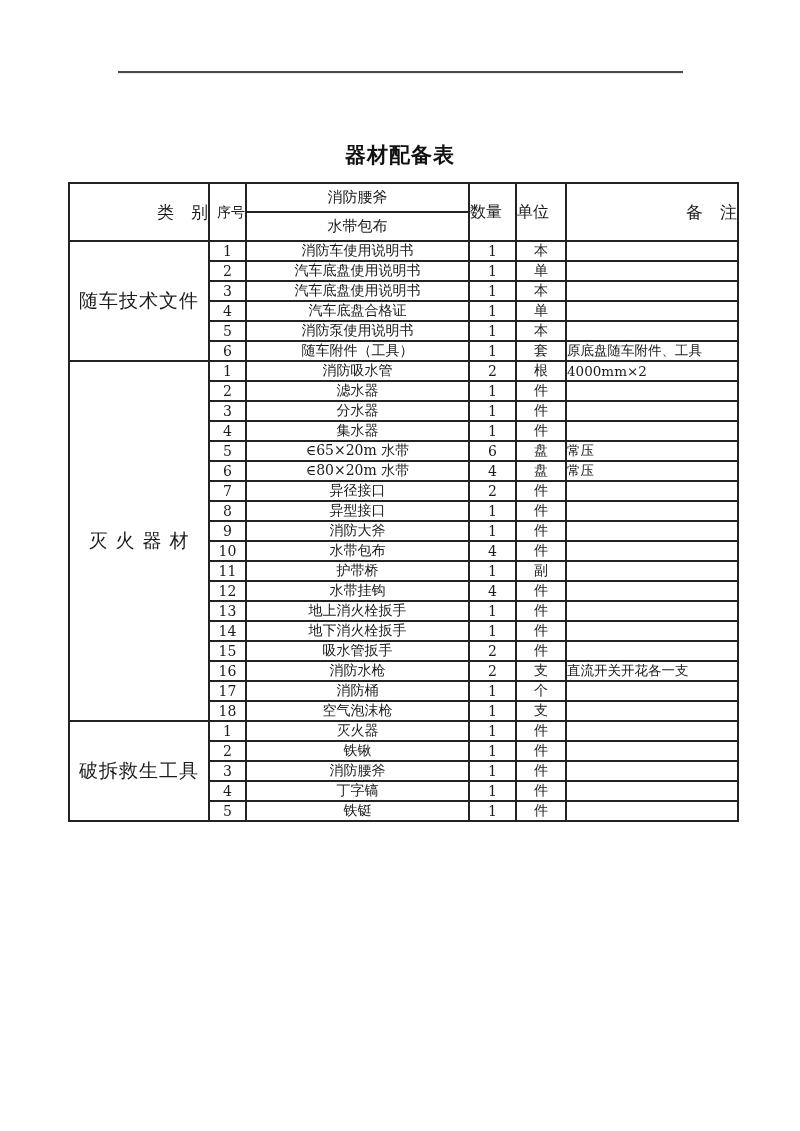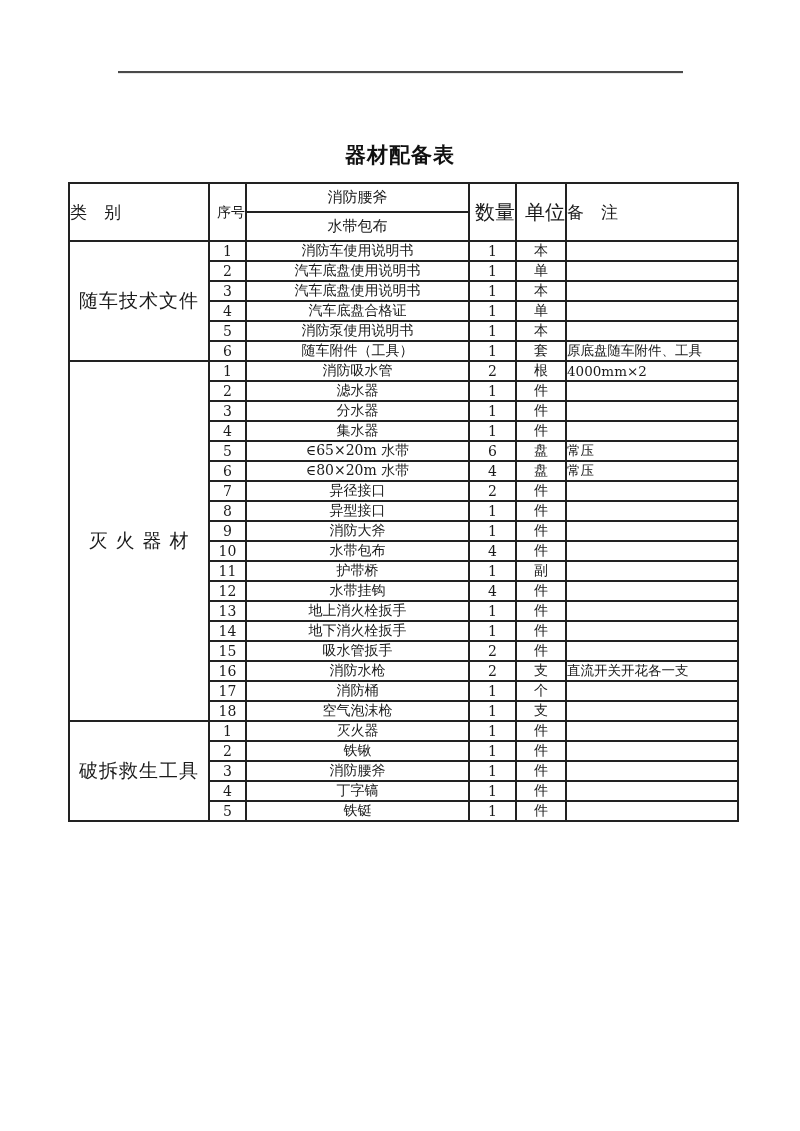--- a/index.html
+++ b/index.html
@@ -45,40 +45,40 @@
     border-collapse: collapse;
     table-layout: fixed;
   }
   table.equip td {
     border: 2px solid #222;
     padding: 0;
     overflow: hidden;
     background: #fff;
   }
   td.hdr {
-    text-align: left;
+    text-align: right;
     vertical-align: middle;
     font-size: 17px;
   }
   td.hdr-serial {
     text-align: right;
     vertical-align: middle;
     font-size: 14px;
     line-height: 17px;
     padding: 0 6px;
   }
   td.hdr-mid {
     text-align: center;
     vertical-align: middle;
     font-size: 15px;
   }
   td.hdr-small {
-    text-align: right;
-    vertical-align: middle;
-    font-size: 20px;
+    text-align: left;
+    vertical-align: middle;
+    font-size: 16px;
   }
   tr.hdr-row { height: 29px; }
   tr.data-row { height: 20px; }
   td.cat {
     text-align: center;
     vertical-align: middle;
     font-size: 19px;
     letter-spacing: 1px;
   }
   td.no, td.qty, td.unit {

